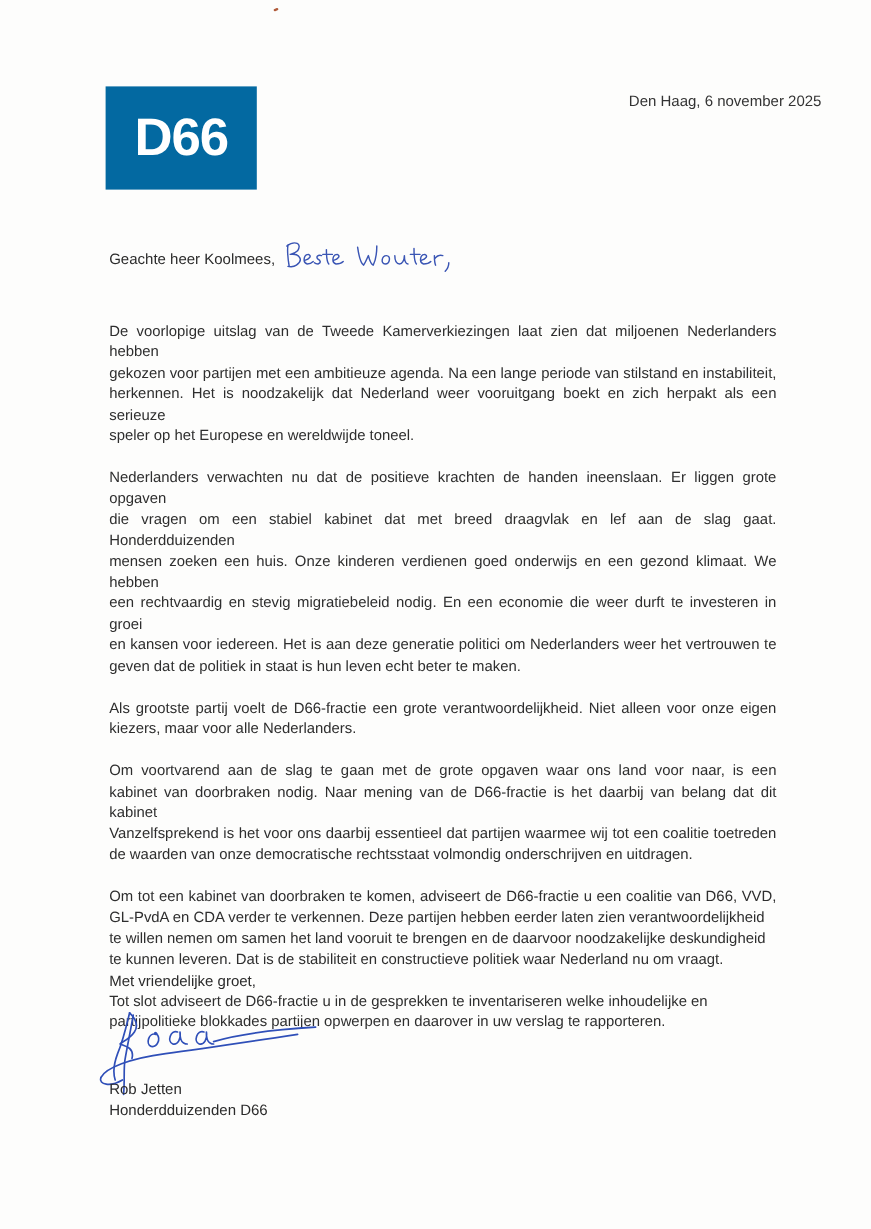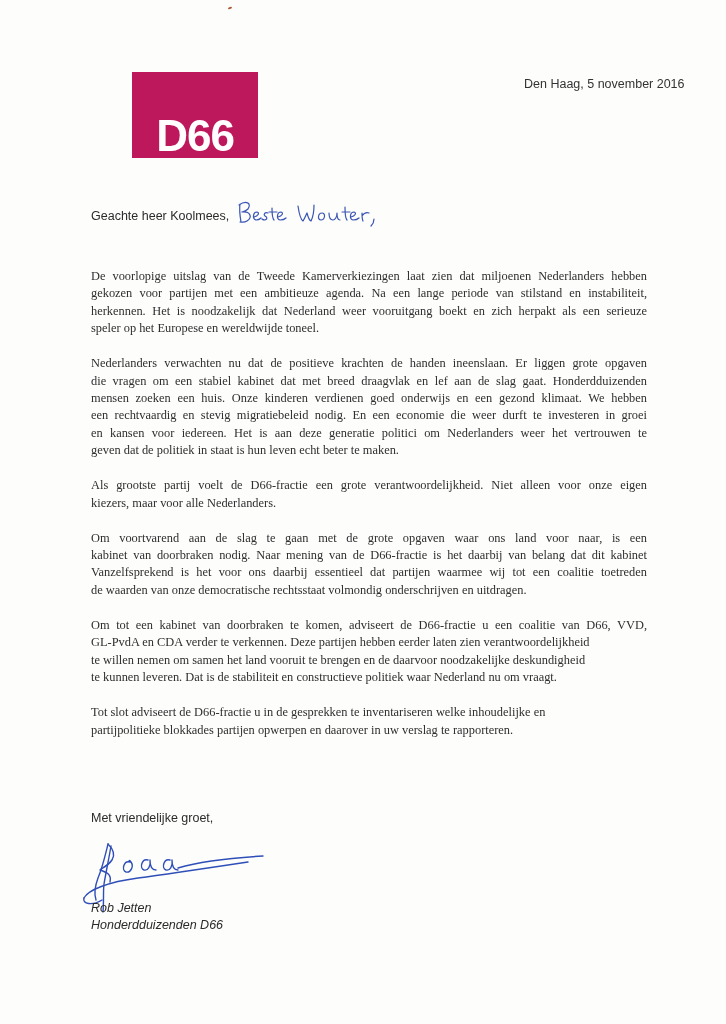--- a/index.html
+++ b/index.html
@@ -7,55 +7,55 @@
     width: 726px; height: 1024px; overflow: hidden;
     background: #fdfdfc;
     font-family: "Liberation Sans", "DejaVu Sans", sans-serif;
     color: #2b2b2b;
     position: relative;
   }
   .page { position: absolute; inset: 0; }
   .speck { position: absolute; left: 228px; top: 7px; width: 4px; height: 2px; background: #b05a3a; border-radius: 1px; transform: rotate(-20deg); }
   .logo {
     position: absolute; left: 88px; top: 72px; width: 126px; height: 86px;
-    background: #be185d;
-    display: flex; align-items: flex-end; justify-content: center; margin-left: 44px;
+    background: #0369a1;
+    display: flex; align-items: center; justify-content: center;
   }
   .logo span {
     color: #ffffff; font-weight: bold; font-size: 44px; letter-spacing: -1px;
     font-family: "Liberation Sans", sans-serif; line-height: 1;
   }
   .date { position: absolute; left: 524px; top: 77px; font-size: 12.5px; color: #333; white-space: nowrap; }
   .salutation { position: absolute; left: 91px; top: 209px; font-size: 12.5px; white-space: nowrap; }
   .handwritten {
     position: absolute; left: 234px; top: 196px; width: 170px; height: 36px;
   }
   .body-text {
     position: absolute; left: 91px; top: 268px; width: 556px;
     font-size: 12.4px; line-height: 17.4px; color: #2e2e2e;
   }
-  .para { margin: 0 0 17.6px 0; font-family: Liberation Serif, serif; }
+  .para { margin: 0 0 17.6px 0; }
   .line { display: block; white-space: nowrap; }
   .line.just { text-align: justify; text-align-last: justify; white-space: normal; }
   .closing { position: absolute; left: 91px; top: 811px; font-size: 12.5px; white-space: nowrap; }
   .signature { position: absolute; left: 78px; top: 838px; width: 190px; height: 78px; }
   .sig-name { position: absolute; left: 91px; top: 900px; font-size: 12.5px; line-height: 17px; }
-  .sig-name div { white-space: nowrap; font-style: italic; }
+  .sig-name div { white-space: nowrap; }
 </style>
 </head>
 <body>
 
 <div class="page">
   <div class="speck"></div>
 
   <div class="logo">
     <span>D66</span>
   </div>
 
-  <div class="date">Den Haag, 5 november 2016</div>
+  <div class="date">Den Haag, 6 november 2025</div>
 
   <div class="salutation">Geachte heer Koolmees,</div>
 
   <svg class="handwritten" viewBox="0 0 170 36" fill="none" stroke="#3a55b4" stroke-width="1.2" stroke-linecap="round" stroke-linejoin="round">
     <title>Beste Wouter,</title>
 
     <path d="M6 8 C5 14 6 20 7 26 M5 9 C12 4 18 7 14 13 C11 16 7 16 8 16 C16 15 19 21 13 25 C10 27 7 26 6 26"></path>
 
     <path d="M20 21 C24 20 26 17 23 16 C19 16 18 23 22 24 C24 24 26 23 27 22"></path>
     <path d="M34 17 C31 16 29 18 31 20 C33 21 34 23 31 24 C30 24 29 24 28 23"></path>

